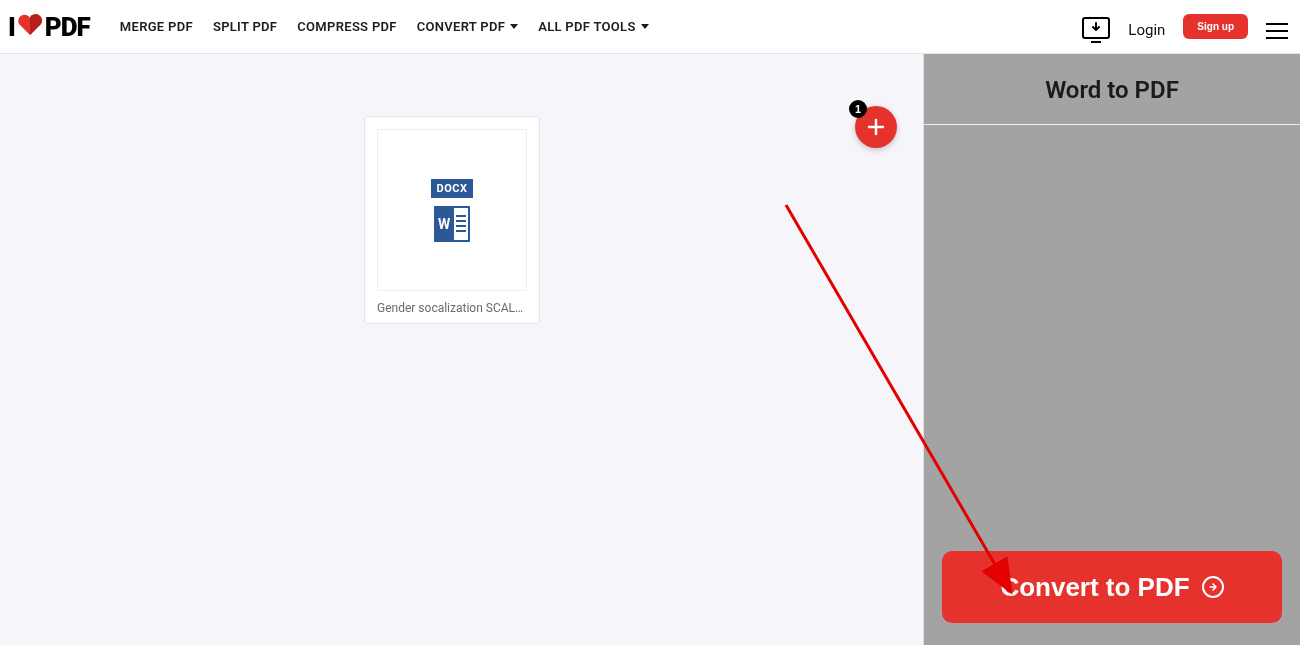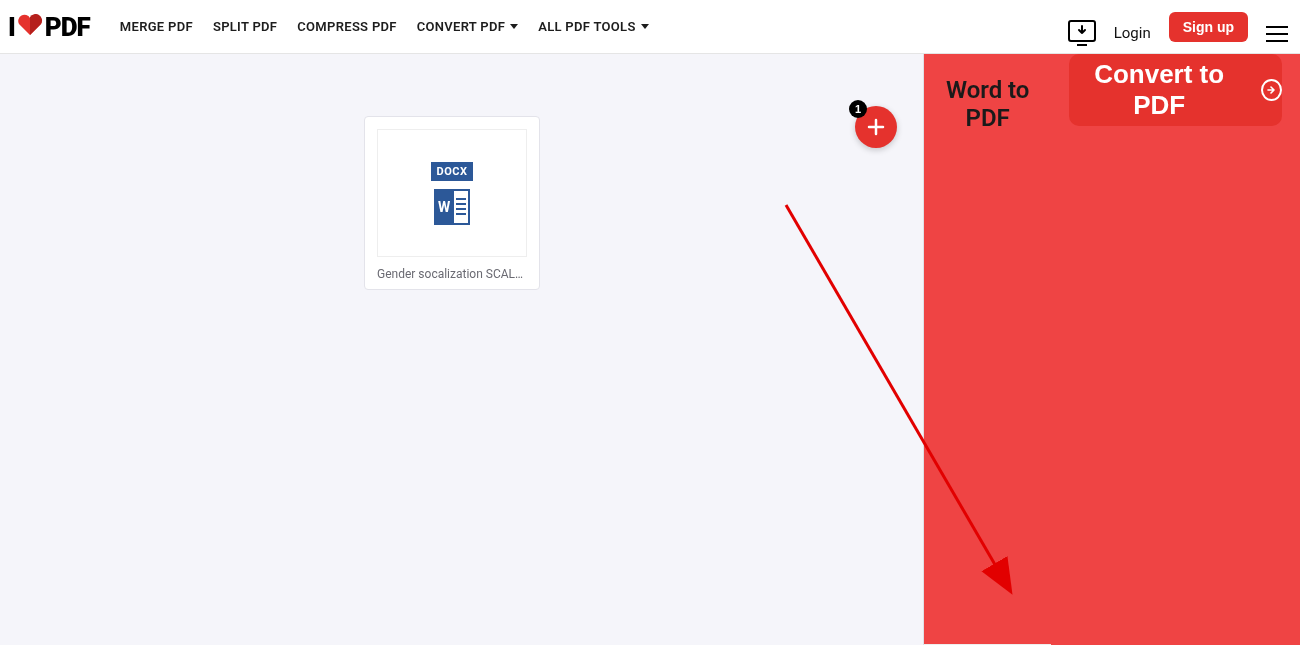--- a/index.html
+++ b/index.html
@@ -83,21 +83,21 @@
       background: #000;
     }
     .login {
       font-size: 15px;
       color: #111;
       cursor: pointer;
     }
     .signup {
       background: #e5322d;
       color: #fff;
-      font-size: 14px;
+      font-size: 10px;
       font-weight: 600;
       padding: 7px 14px;
       border-radius: 6px;
       cursor: pointer;
       border: none;
     }
     .menu-icon {
       display: flex;
       flex-direction: column;
       gap: 5px;
@@ -113,22 +113,23 @@
       height: calc(645px - 54px);
     }
     .workspace {
       flex: 1;
       background: #f5f5fa;
       position: relative;
       border-right: 1px solid #e0e0e6;
     }
     .sidebar {
       width: 376px;
-      background: #ef4444;
-      display: flex;
+      background: #a3a3a3;
+      display: flex;
+      flex-direction: column;
     }
     .sidebar-title {
       text-align: center;
       font-size: 24px;
       font-weight: 600;
       color: #1a1a1a;
       padding: 22px 0 20px;
       border-bottom: 1px solid #eee;
     }
     .sidebar-body { flex: 1; }
@@ -165,21 +166,21 @@
       left: 364px;
       width: 176px;
       background: #fff;
       border: 1px solid #e3e3ea;
       border-radius: 4px;
       padding: 12px 12px 8px;
       text-align: center;
     }
     .file-thumb {
       width: 100%;
-      height: 128px;
+      height: 162px;
       border: 1px solid #eee;
       display: flex;
       flex-direction: column;
       align-items: center;
       justify-content: center;
       gap: 8px;
       background: #fff;
     }
     .docx-badge {
       background: #2c5898;

